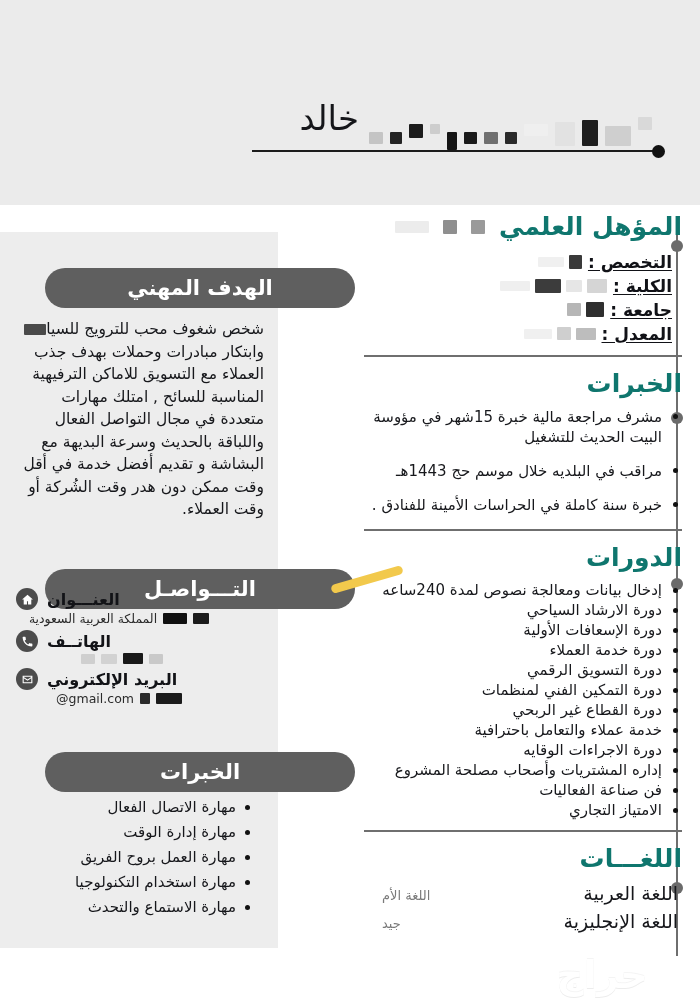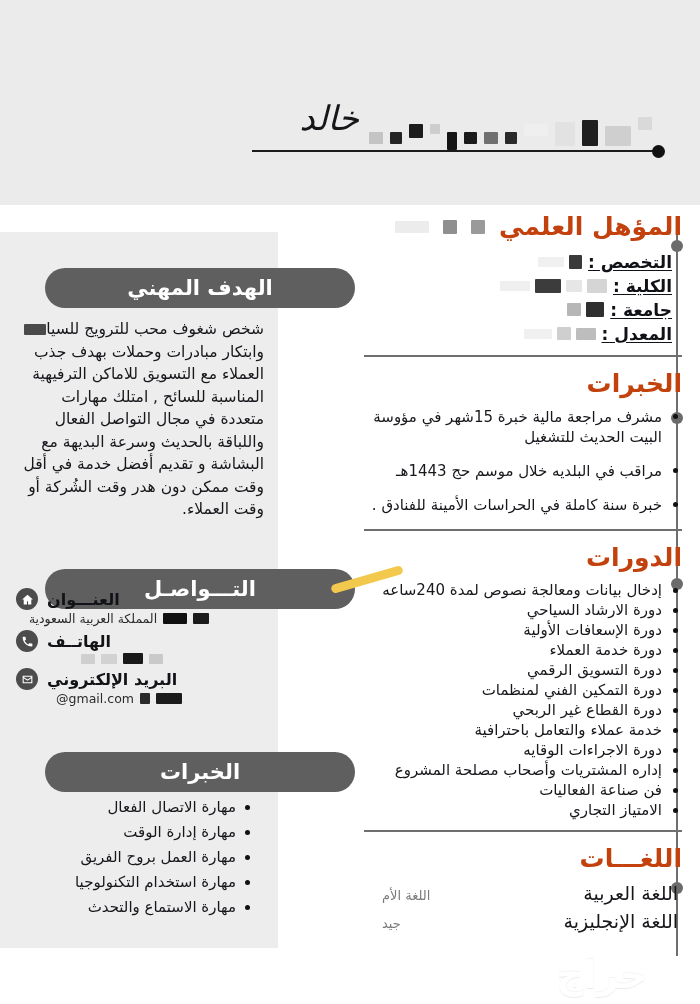--- a/index.html
+++ b/index.html
@@ -23,21 +23,20 @@
     background: #ebebeb;
   }
   .name-row {
     position: absolute;
     right: 48px; top: 96px;
     display: flex;
     flex-direction: row;
     align-items: baseline;
     gap: 10px;
     height: 46px;
-    font-style: italic;
   }
   .name-visible {
     font-size: 34px;
     font-weight: 400;
     color: #15161a;
     letter-spacing: 0px;
     line-height: 44px;
     white-space: nowrap;
   }
   .redact-group {
@@ -98,21 +97,21 @@
     flex-direction: row;
     align-items: center;
     justify-content: flex-start;
     gap: 14px;
     padding-right: 18px;
     margin-bottom: 6px;
   }
   .sec-title {
     font-size: 25px;
     font-weight: 700;
-    color: #c2410c;
+    color: #0f766e;
     line-height: 34px;
     white-space: nowrap;
   }
   .sec-divider {
     height: 2px;
     background: #6f6f6f;
     margin: 10px 18px 10px 42px;
   }
 
   .edu-lines { padding-right: 28px; margin-top: 2px; }

